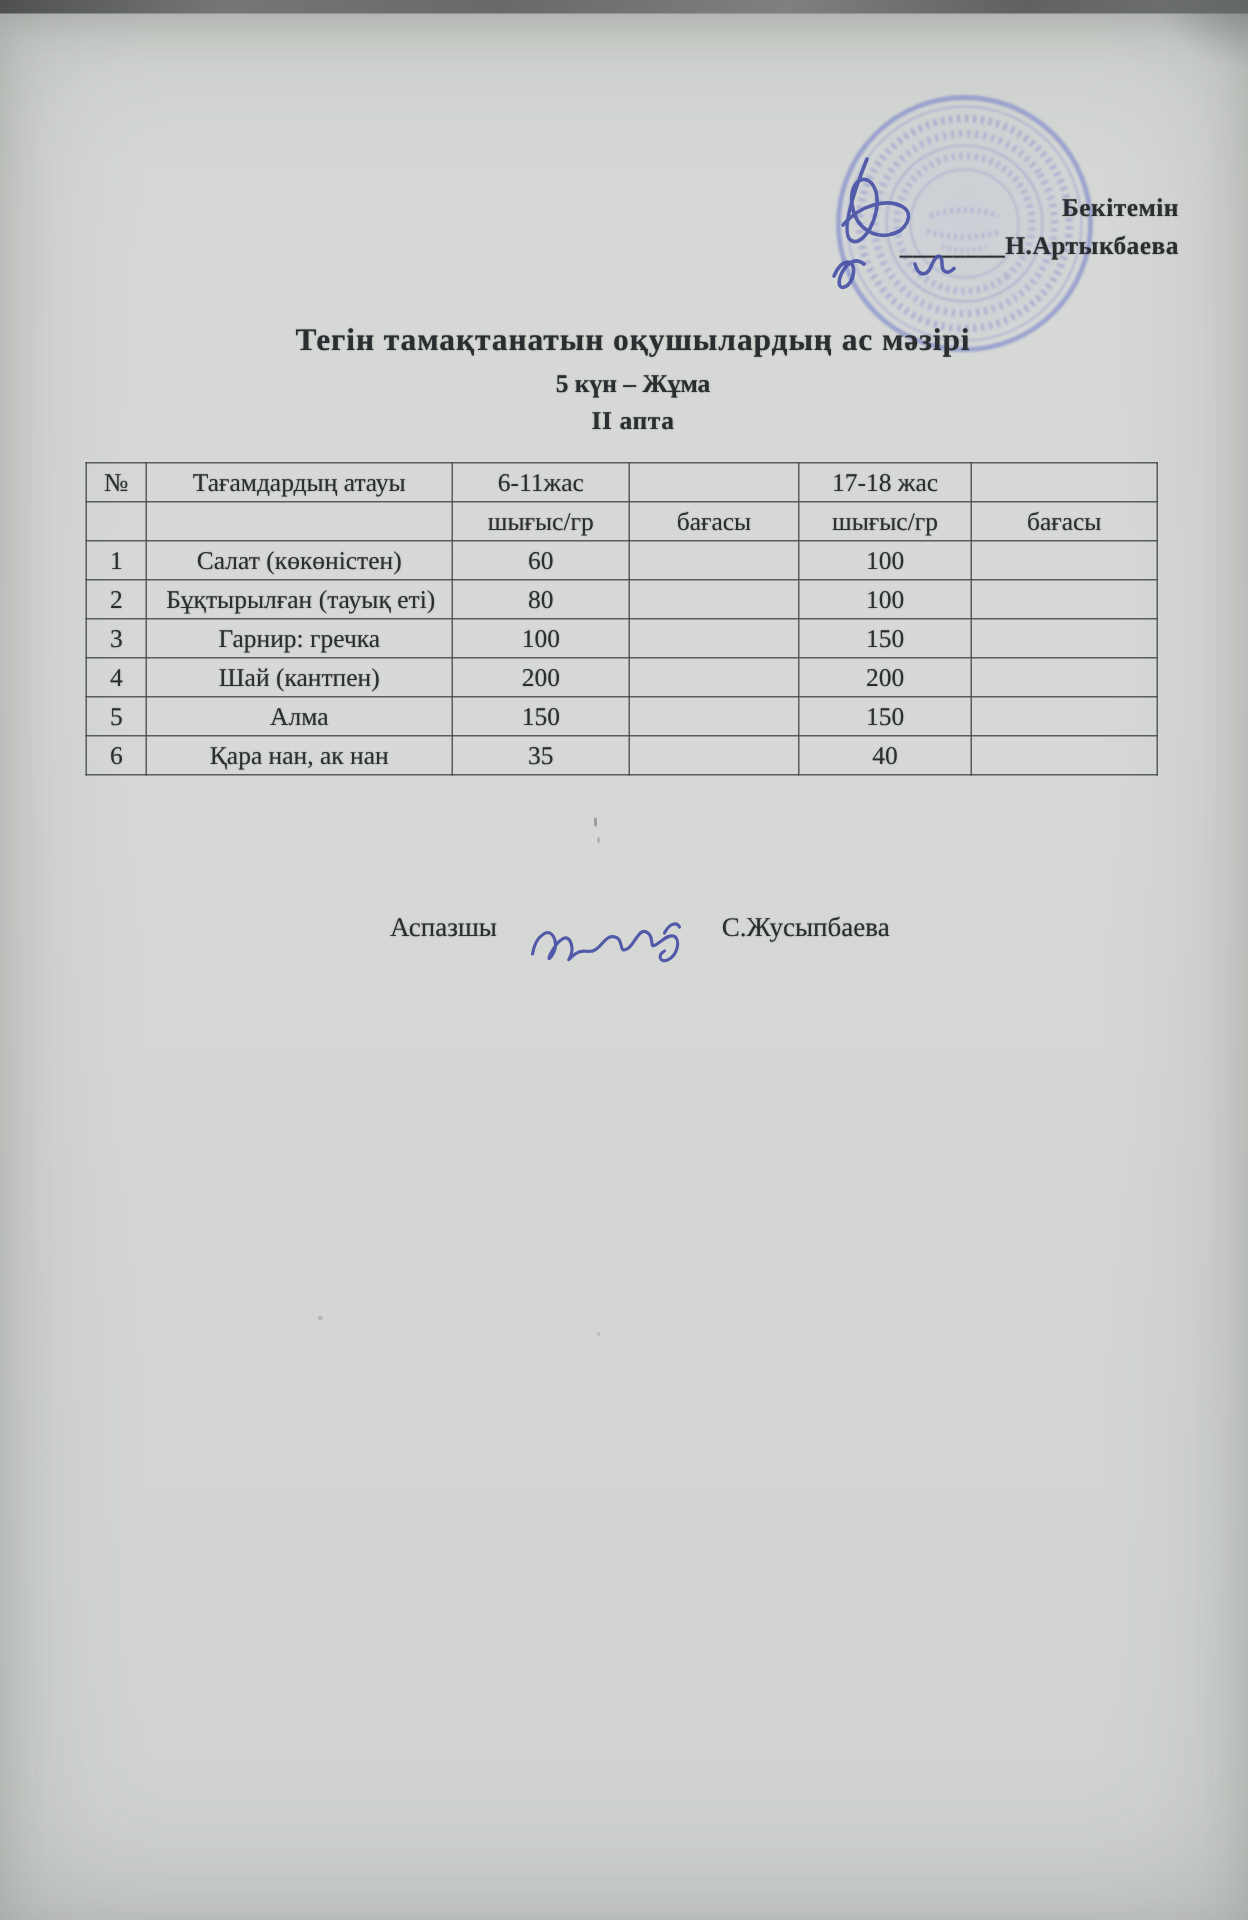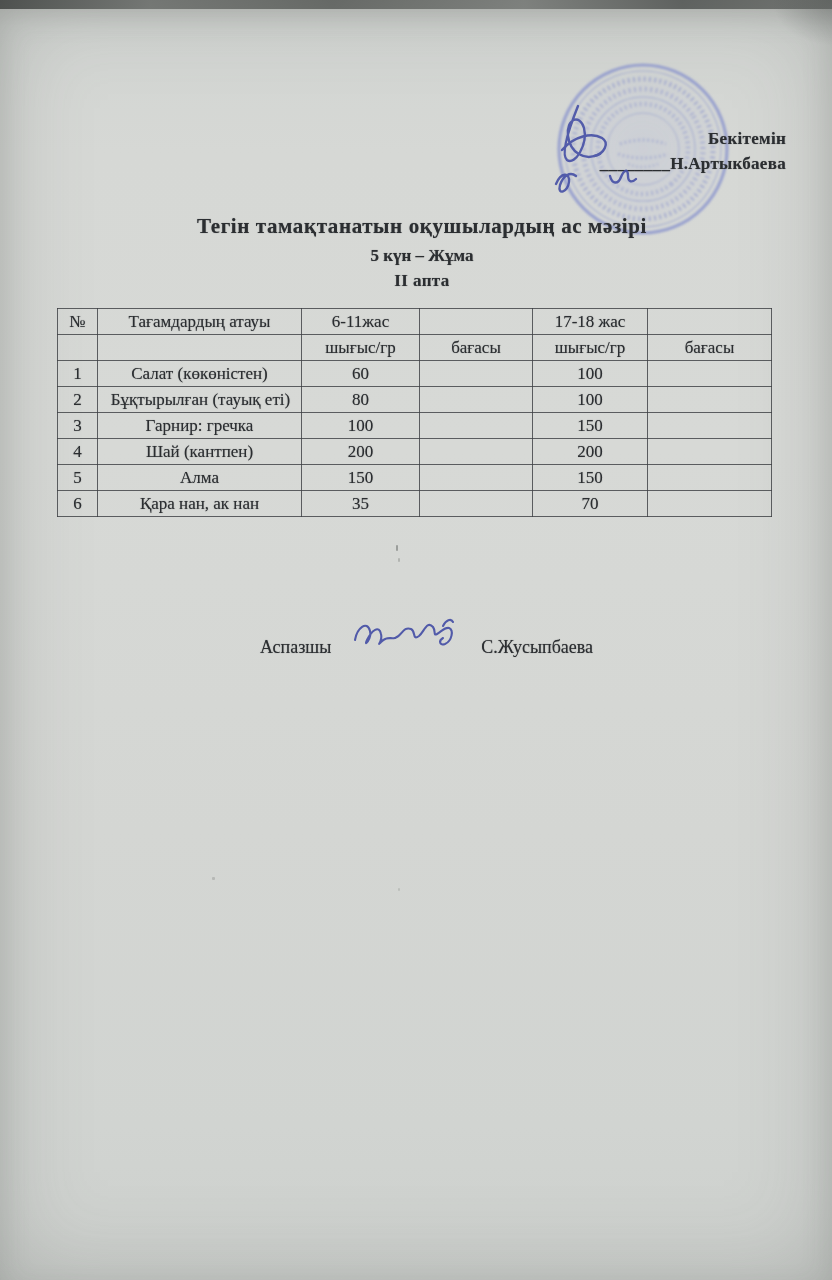--- a/index.html
+++ b/index.html
@@ -49,21 +49,21 @@
     padding:2px 5px;line-height:21px;height:21px;
     text-shadow:0 0 1px rgba(43,46,49,.5);
     overflow:hidden;white-space:normal;
   }
   .menu-table td.c{text-align:center;}
   .menu-table td.l{text-align:center;padding-left:7px;}
   .menu-table td.b{font-weight:bold;}
   
   .cookline{
     position:absolute;left:260px;top:608px;height:50px;
-    display:flex;align-items:flex-end;gap:16px;font-size:18px;
+    display:flex;align-items:flex-start;gap:16px;font-size:18px;
   }
   .cook-sign{width:118px;height:52px;margin-top:-6px;}
   .speck{position:absolute;background:rgba(95,99,97,.5);border-radius:1px;}
   .s1{left:396px;top:545px;width:2px;height:6px;}
   .s2{left:398px;top:558px;width:2px;height:4px;opacity:.6;}
   .s3{left:212px;top:877px;width:3px;height:3px;opacity:.5;}
   .s4{left:398px;top:888px;width:2px;height:3px;opacity:.4;}
 </style>
 </head>
 <body>
@@ -181,21 +181,21 @@
     <td class="c">150</td>
     <td class="c"></td>
     <td class="c">150</td>
     <td class="c"></td>
   </tr>
   <tr>
     <td class="c">6</td>
     <td class="c">Қара нан, ак нан</td>
     <td class="c">35</td>
     <td class="c"></td>
-    <td class="c">70</td>
+    <td class="c">40</td>
     <td class="c"></td>
   </tr>
   </tbody>
 </table>
 
 <div class="speck s1"></div>
 <div class="speck s2"></div>
 <div class="speck s3"></div>
 <div class="speck s4"></div>
 

